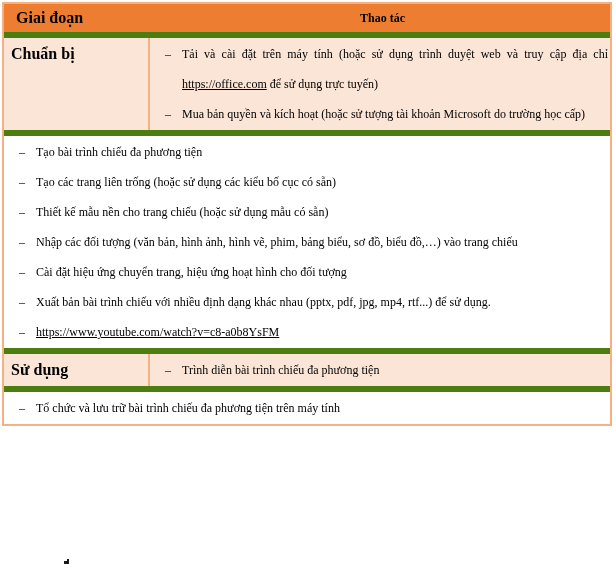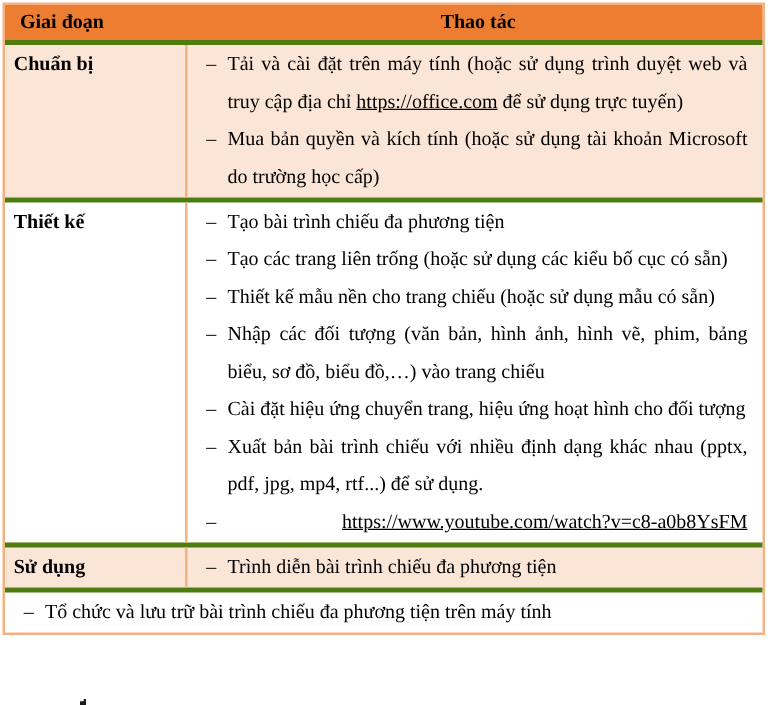--- a/index.html
+++ b/index.html
@@ -18,21 +18,21 @@
     top: 2px;
     width: 606px;
     border: 2px solid #F4B183;
     background: #ffffff;
   }
   .trow {
     display: flex;
     align-items: stretch;
   }
   .trow + .trow {
-    border-top: 4px solid #4d7c0f;
+    border-top: 6px solid #4d7c0f;
   }
   .header-row {
     background: #ED7D31;
     font-weight: bold;
   }
   .header-row .col1 {
     border-right: 2px solid transparent;
     padding-left: 12px;
     line-height: 28px;
   }
@@ -49,47 +49,47 @@
     border-right: 2px solid #F4B183;
     padding-left: 7px;
     box-sizing: content-box;
     font-weight: bold;
     line-height: 30px;
     font-size: 16px;
   }
   .col2 {
     flex: 1 1 auto;
     min-width: 0;
-    font-size: 16px;
+    font-size: 12px;
   }
   .body-row .col2 {
     padding: 1px 0;
   }
   .body-row .col1 {
     padding-top: 1px;
   }
   .bullet {
     display: flex;
     line-height: 30px;
   }
   .b-dash {
     flex: 0 0 17px;
     margin-left: 15px;
   }
   .b-text {
     flex: 1 1 auto;
     min-width: 0;
-    padding-right: 12px;
+    padding-right: 2px;
     text-align: justify;
   }
   .ul {
     text-decoration: underline;
   }
   .link-line {
-    text-align: right;
+    text-align: left;
     text-decoration: none;
     font-family: Liberation Serif, serif;
   }
   .cropped-glyph {
     position: absolute;
     left: 64px;
     top: 559px;
     width: 5px;
     height: 5px;
     background: #1a1a1a;
@@ -108,27 +108,26 @@
 
   <div class="trow body-row banded">
     <div class="col1">Chuẩn bị</div>
     <div class="col2">
       <div class="bullet">
         <span class="b-dash">–</span>
         <div class="b-text"><span>Tải và cài đặt trên máy tính (hoặc sử dụng trình duyệt web và truy cập địa chỉ </span><span class="ul">https://office.com</span><span> để sử dụng trực tuyến)</span></div>
       </div>
       <div class="bullet">
         <span class="b-dash">–</span>
-        <div class="b-text">Mua bản quyền và kích tính (hoặc sử dụng tài khoản Microsoft do trường học cấp)</div>
+        <div class="b-text">Mua bản quyền và kích hoạt (hoặc sử tượng tài khoản Microsoft do trường học cấp)</div>
       </div>
     </div>
   </div>
 
   <div class="trow body-row">
-    <div class="col1">Thiết kế</div>
     <div class="col2">
       <div class="bullet">
         <span class="b-dash">–</span>
         <div class="b-text">Tạo bài trình chiếu đa phương tiện</div>
       </div>
       <div class="bullet">
         <span class="b-dash">–</span>
         <div class="b-text">Tạo các trang liên trống (hoặc sử dụng các kiểu bố cục có sẵn)</div>
       </div>
       <div class="bullet">

